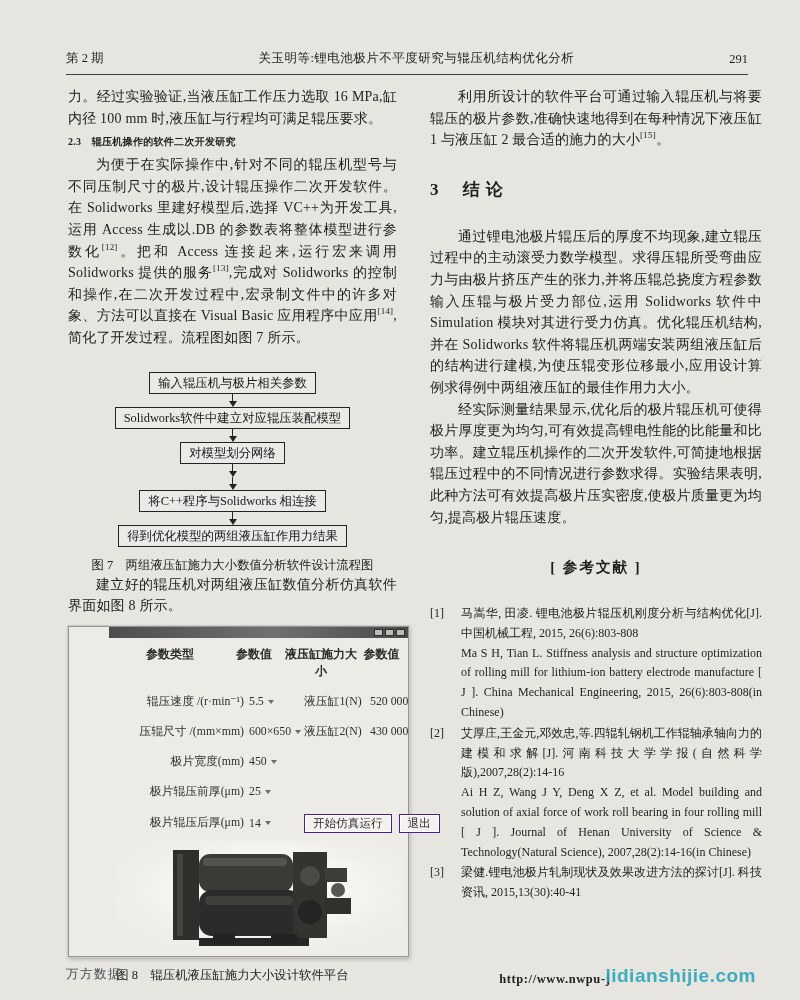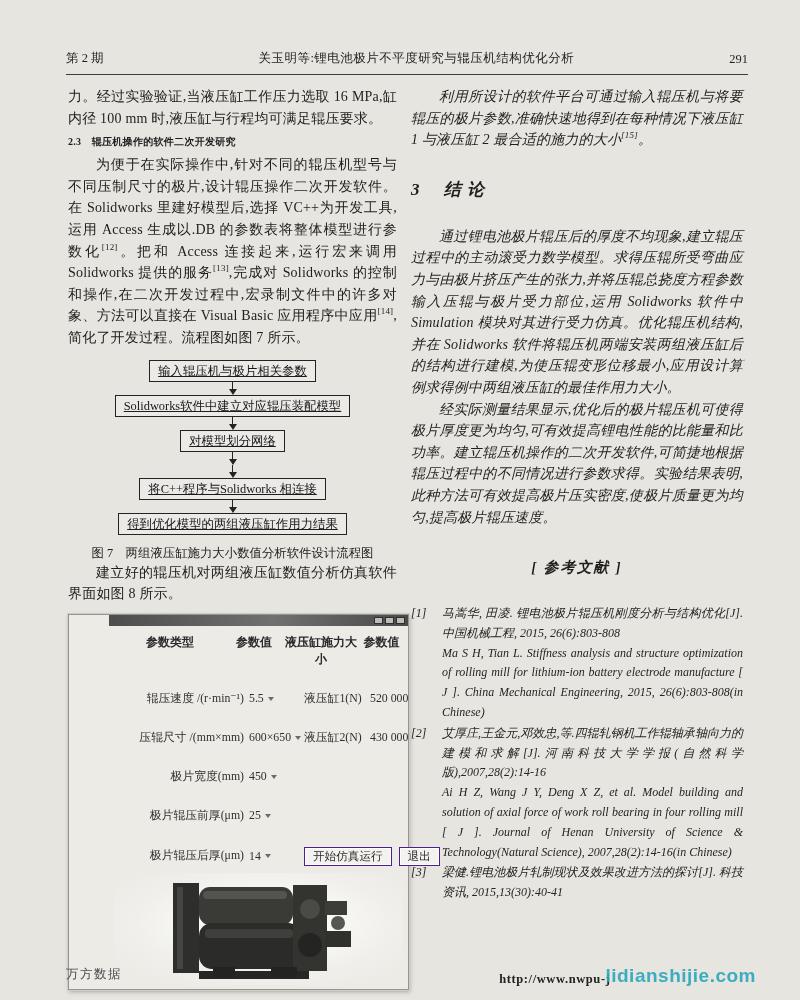--- a/index.html
+++ b/index.html
@@ -15,28 +15,28 @@
   }
   
   .hdr{
     position:absolute;top:50px;left:66px;right:52px;
     display:flex;justify-content:space-between;align-items:flex-end;
     font-size:12.5px;padding-bottom:7px;border-bottom:1.6px solid #3d3d3d;
   }
   .hdr .mid{letter-spacing:0.5px;}
   
   .col-l{position:absolute;left:68px;top:86px;width:329px;}
-  .col-r{position:absolute;left:411px;top:86px;width:332px;font-style:italic;}
+  .col-r{position:absolute;left:430px;top:86px;width:332px;}
   p.body{font-size:14px;line-height:21.6px;text-align:justify;margin:0;letter-spacing:0.2px;}
   .indent{text-indent:2em;}
   sup{font-size:9px;line-height:0;}
   .h23{font-size:10px;font-weight:bold;margin:6px 0 5px;letter-spacing:0.3px;}
   .h3x{font-size:17px;font-weight:bold;margin:27px 0 25px;letter-spacing:1px;}
   
-  .fc{margin-top:11px;display:flex;flex-direction:column;align-items:center;text-decoration:underline;}
+  .fc{margin-top:23px;display:flex;flex-direction:column;align-items:center;}
   .fc-box{
     border:1.3px solid #232323;padding:2px 8px;font-size:12.4px;line-height:16px;
     white-space:nowrap;background:rgba(255,255,255,0.22);color:#171717;
   }
   .fc-stem{width:1.6px;height:7px;background:#232323;}
   .fc-head{width:0;height:0;border-left:4px solid transparent;border-right:4px solid transparent;border-top:6px solid #232323;}
   .figcap{font-size:12.4px;text-align:center;margin-top:10px;color:#222;}
   .p-after-fig{margin-top:16px;}
   
   .f8win{
@@ -49,21 +49,21 @@
     display:flex;justify-content:flex-end;align-items:center;gap:2px;padding:0 3px;
   }
   .f8bar .wbtn{width:7px;height:5px;background:#bdbcb8;border:0.5px solid #2e2e2e;}
   .f8body{padding:8px 5px 4px;}
   .f8hdr{display:flex;font-weight:bold;font-size:12px;color:#2a2a2a;}
   .f8hdr span{text-align:center;}
   .f8hdr .c1{flex:0 0 112px;}
   .f8hdr .c2{flex:0 0 56px;}
   .f8hdr .c3{flex:0 0 78px;}
   .f8hdr .c4{flex:0 0 43px;}
-  .f8row{display:flex;align-items:center;margin-top:23px;font-size:11.8px;color:#2f2f2f;}
+  .f8row{display:flex;align-items:center;margin-top:14px;font-size:11.8px;color:#2f2f2f;}
   .f8-label{flex:0 0 130px;text-align:right;}
   .f8-val{flex:0 0 55px;padding-left:5px;display:flex;align-items:center;}
   .dd{display:inline-block;width:0;height:0;border-left:3px solid transparent;border-right:3px solid transparent;border-top:4px solid #6b6b6b;margin-left:4px;}
   .f8-rlabel{flex:0 0 66px;}
   .f8-rval{flex:0 0 42px;}
   .f8-btns{flex:1;display:flex;justify-content:flex-end;gap:7px;padding-right:3px;}
   .f8-btn{
     border:1px solid #4c1d95;background:#f3f2ee;box-shadow:inset 0 0 0 1px #ffffff;
     padding:1px 8px;font-size:11.6px;color:#2c2c2c;white-space:nowrap;
   }

